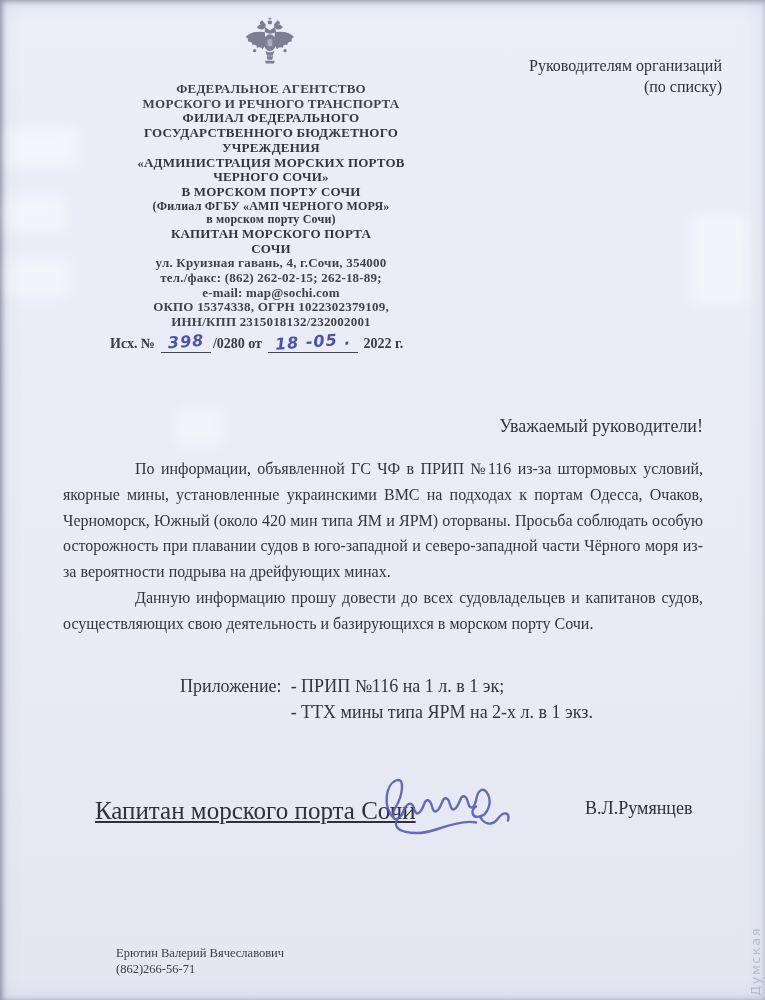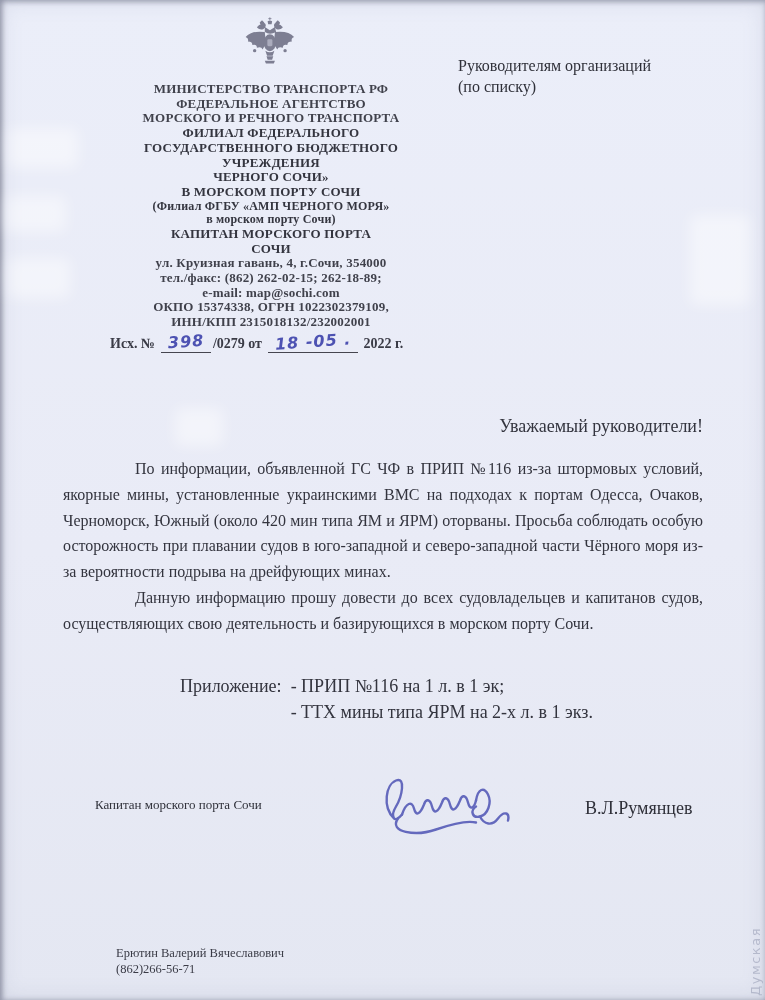--- a/index.html
+++ b/index.html
@@ -28,36 +28,36 @@
   .uline{display:inline-block;border-bottom:1.6px solid #45454f;padding:0 7px;margin:0 2px;}
   .hand{
     display:inline-block;
     font-family:"DejaVu Sans",sans-serif;
     font-style:italic;font-size:16px;font-weight:600;
     color:#4d52b2;letter-spacing:1px;
     transform:rotate(-4deg) translateY(-1px);
   }
 
   
-  .addressee{position:absolute;top:55px;left:458px;width:264px;text-align:left;
+  .addressee{position:absolute;top:55px;left:458px;width:264px;text-align:right;
              font-size:16px;line-height:21px;color:#2f3039;}
 
   
   .greeting{position:absolute;top:416px;left:63px;width:640px;text-align:right;
             font-size:18px;color:#34353f;}
   .bodytext{position:absolute;top:456px;left:63px;width:640px;}
   .bodytext p{margin:0;text-indent:72px;text-align:justify;
               font-size:16px;line-height:25.8px;color:#33343e;}
 
   .attachment{position:absolute;top:673px;left:180px;display:flex;gap:9px;
               font-size:18px;line-height:26px;color:#33343e;}
   .att-items div{white-space:nowrap;}
 
   
-  .sig-title{position:absolute;top:797px;left:95px;font-size:13px;color:#2f3039;}
+  .sig-title{position:absolute;top:797px;left:95px;font-size:25px;color:#2f3039;text-decoration:underline;}
   .sig-name{position:absolute;top:798px;left:585px;font-size:18px;color:#2f3039;}
   .sig-mark{position:absolute;top:765px;left:372px;width:160px;height:78px;opacity:.9;}
   .sig-mark svg{width:100%;height:100%;}
 
   
   .footer{position:absolute;top:946px;left:116px;font-size:12.5px;line-height:15.5px;color:#3a3b46;}
 
   .watermark{
     position:absolute;right:2px;bottom:4px;
     writing-mode:vertical-rl;transform:rotate(180deg);
@@ -96,41 +96,41 @@
           <path d="M45,60 q8,6 16,0 l-3,9 h-10 z"></path>
           <path d="M47,70 h12 l-2,6 h-8 z"></path>
           <path d="M44,78 h18 l-2,5 h-14 z"></path>
           <circle cx="26" cy="60" r="3"></circle>
           <circle cx="80" cy="60" r="3"></circle>
         </g>
         <rect x="48.5" y="40" width="9" height="12" rx="2" fill="#a6a7b8"></rect>
       </svg>
     </div>
 
-    <div class="ln thin">МИНИСТЕРСТВО ТРАНСПОРТА РФ</div>
     <div class="ln thin">ФЕДЕРАЛЬНОЕ АГЕНТСТВО</div>
     <div class="ln thin">МОРСКОГО И РЕЧНОГО ТРАНСПОРТА</div>
     <div class="ln">ФИЛИАЛ ФЕДЕРАЛЬНОГО</div>
     <div class="ln">ГОСУДАРСТВЕННОГО БЮДЖЕТНОГО</div>
     <div class="ln">УЧРЕЖДЕНИЯ</div>
+    <div class="ln">«АДМИНИСТРАЦИЯ МОРСКИХ ПОРТОВ</div>
     <div class="ln">ЧЕРНОГО СОЧИ»</div>
     <div class="ln">В МОРСКОМ ПОРТУ СОЧИ</div>
     <div class="ln small">(Филиал ФГБУ «АМП ЧЕРНОГО МОРЯ»</div>
     <div class="ln small">в морском порту Сочи)</div>
     <div class="ln">КАПИТАН МОРСКОГО ПОРТА</div>
     <div class="ln">СОЧИ</div>
     <div class="ln thin">ул. Круизная гавань, 4, г.Сочи, 354000</div>
     <div class="ln thin">тел./факс: (862) 262-02-15; 262-18-89;</div>
     <div class="ln thin">e-mail: map@sochi.com</div>
     <div class="ln thin">ОКПО 15374338, ОГРН 1022302379109,</div>
     <div class="ln thin">ИНН/КПП 2315018132/232002001</div>
 
     <div class="refline">
       <span>Исх. №</span>
-      <span class="uline"><span class="hand">398</span></span><span>/0279</span>
+      <span class="uline"><span class="hand">398</span></span><span>/0280</span>
       <span>от</span>
       <span class="uline"><span class="hand">18 -05 .</span></span>
       <span>2022 г.</span>
     </div>
   </div>
 
   <div class="addressee">
     <div>Руководителям организаций</div>
     <div>(по списку)</div>
   </div>

